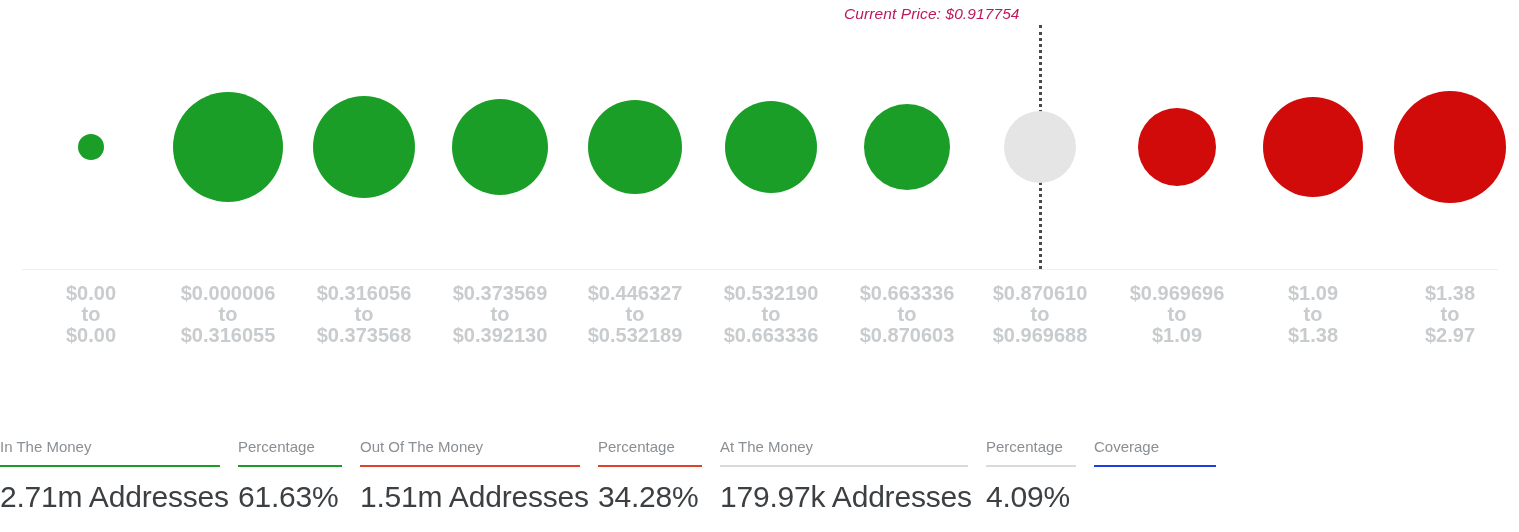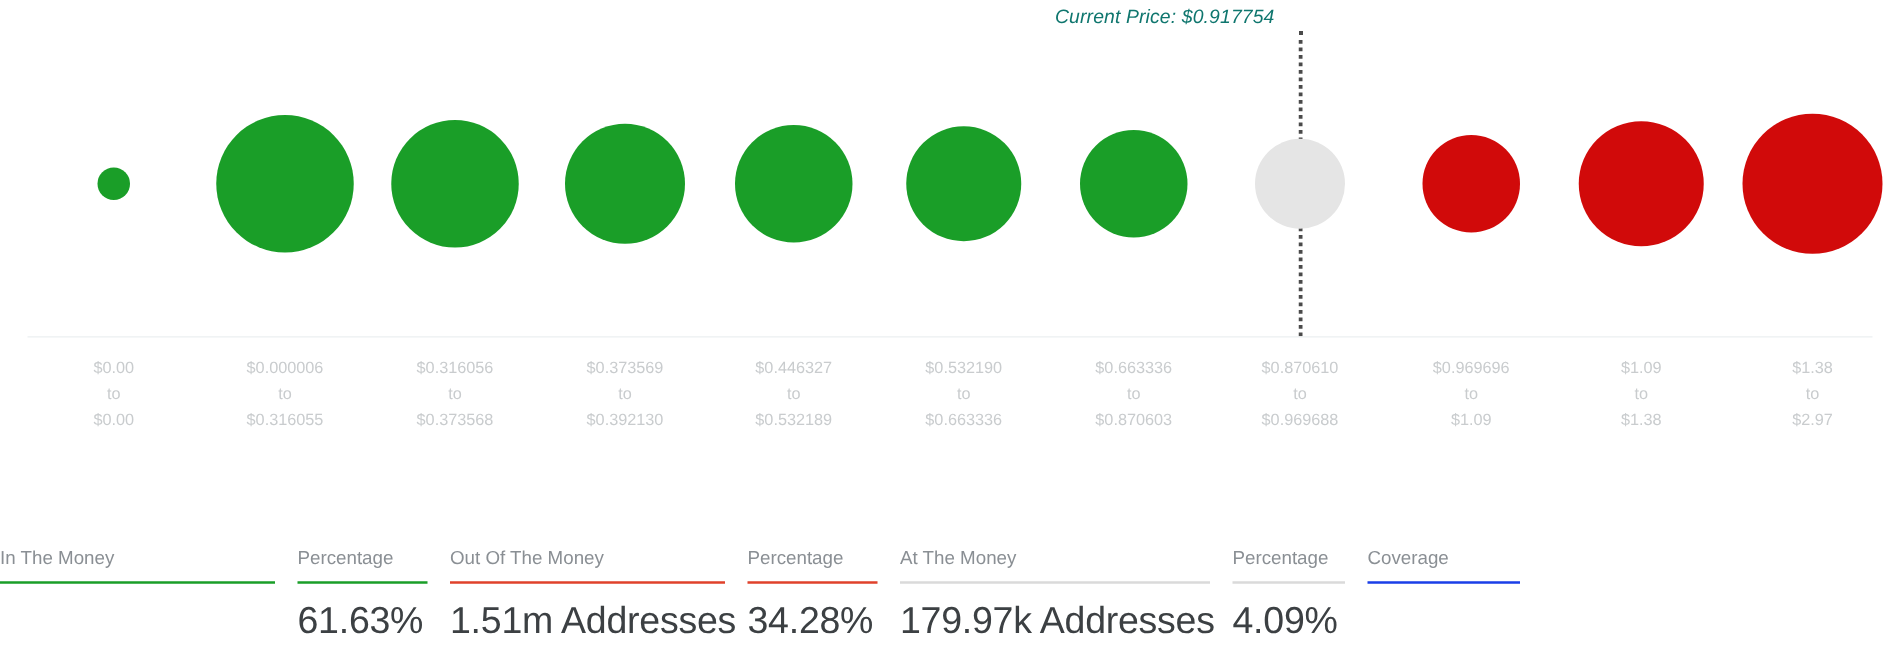--- a/index.html
+++ b/index.html
@@ -12,21 +12,21 @@
     -webkit-font-smoothing:antialiased;
   }
   .chart-area{
     position:absolute;left:0;top:0;width:1519px;height:420px;
   }
   
   .current-price-label{
     position:absolute;
     font-style:italic;
     font-size:15.5px;
-    color:#0f766e;
+    color:#be185d;
     white-space:nowrap;
     letter-spacing:.1px;
   }
   
   .price-marker{
     position:absolute;
     width:0;
     border-left:3px dotted #4a4a4a;
   }
   
@@ -41,24 +41,25 @@
     border-radius:50%;
   }
   
   .tick-labels{
     position:absolute;
     left:0;top:283px;width:1519px;height:80px;
   }
   .tick{
     position:absolute;
     text-align:center;
-    font-size:13px;
+    font-size:20px;
     line-height:21px;
     color:#c9ccce;
     white-space:nowrap;
+    font-weight:bold;
   }
   .tick .to{ display:block; }
   
   .stats{
     position:absolute;
     left:0;top:437px;
     width:1519px;height:95px;
     display:flex;
     align-items:flex-start;
   }
@@ -126,20 +127,21 @@
       <div class="tick" style="left: 1102px; top: 0px; width: 150px;"><span>$0.969696</span><span class="to">to</span><span class="to">$1.09</span></div>
       <div class="tick" style="left: 1238px; top: 0px; width: 150px;"><span>$1.09</span><span class="to">to</span><span class="to">$1.38</span></div>
       <div class="tick" style="left: 1375px; top: 0px; width: 150px;"><span>$1.38</span><span class="to">to</span><span class="to">$2.97</span></div>
     </div>
 </div>
 
 <div class="stats" id="stats">
     <div class="stat" style="width: 238px;">
       <div class="stat-label">In The Money</div>
       <div class="stat-rule" style="background: rgb(26, 158, 40); width: 220px;"></div>
+      <div class="stat-value">2.71m Addresses</div>
     </div>
     <div class="stat" style="width: 122px;">
       <div class="stat-label">Percentage</div>
       <div class="stat-rule" style="background: rgb(26, 158, 40); width: 104px;"></div>
       <div class="stat-value">61.63%</div>
     </div>
     <div class="stat" style="width: 238px;">
       <div class="stat-label">Out Of The Money</div>
       <div class="stat-rule" style="background: rgb(224, 65, 43); width: 220px;"></div>
       <div class="stat-value">1.51m Addresses</div>

